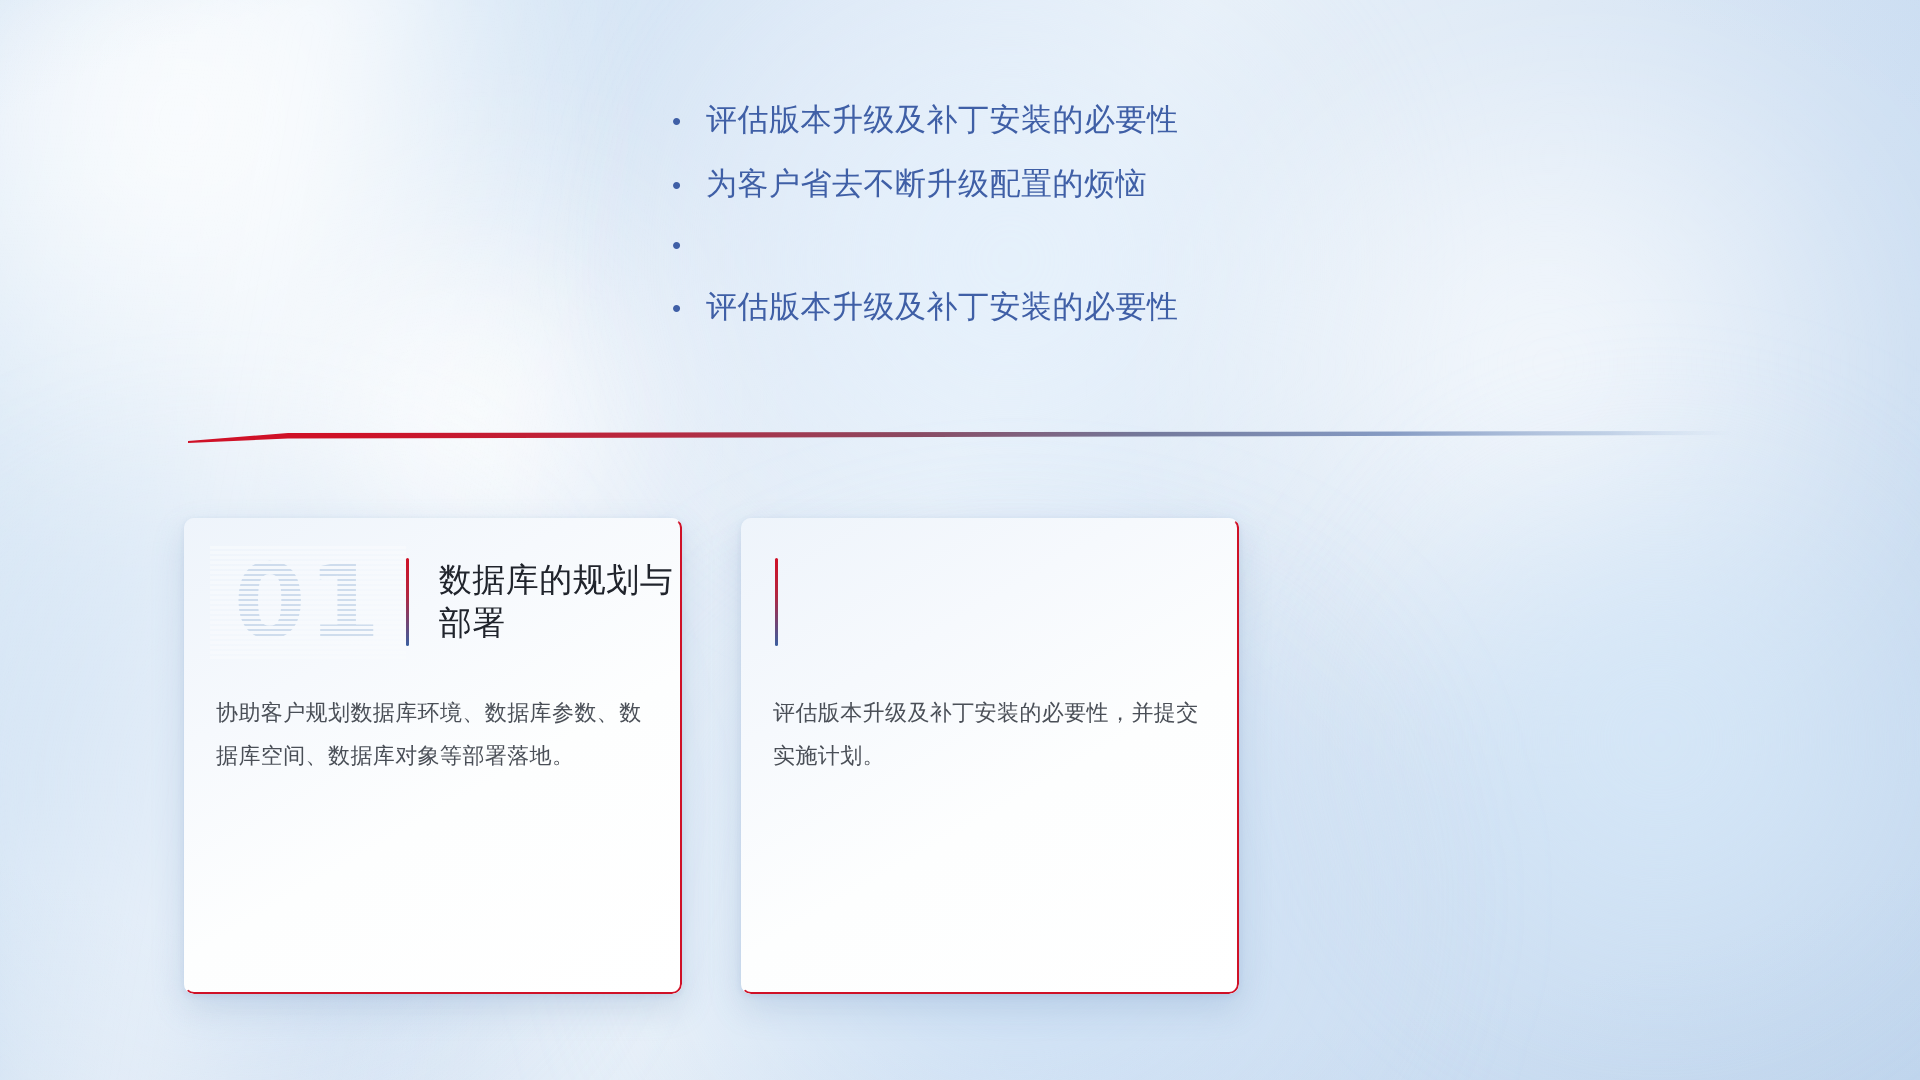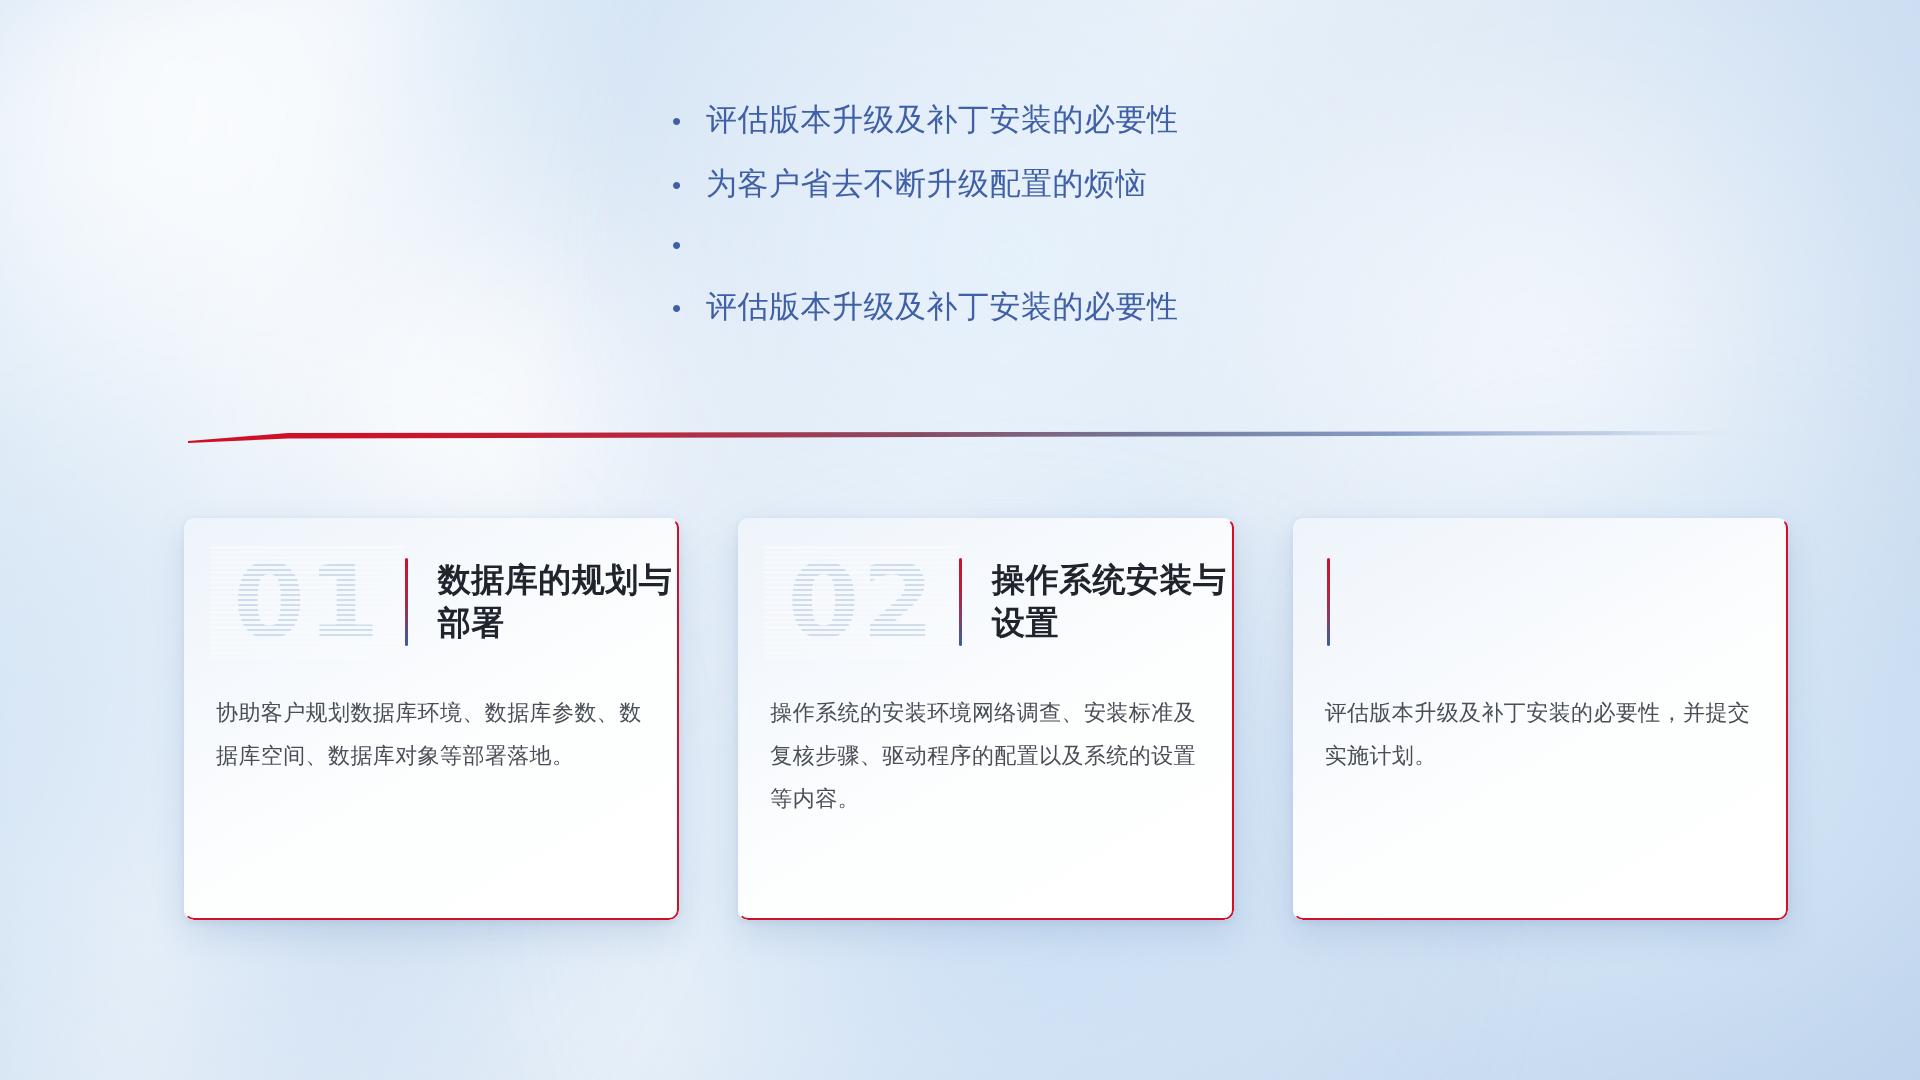--- a/index.html
+++ b/index.html
@@ -68,21 +68,21 @@
   
   #divider{
     position:absolute; left:188px; top:430px;
     width:1544px; height:14px; z-index:4;
   }
   #divider svg{ display:block; width:100%; height:100%; }
 
   
   #cards{
     position:absolute; left:184px; top:518px;
-    width:1604px; height:402px;
+    width:1604px; height:476px;
     display:flex; gap:59px; z-index:5;
   }
   .card{
     position:relative;
     width:498px; height:100%;
     border-radius:10px;
     background:linear-gradient(150deg,#eef4fb 0%,#f6f9fd 30%,#fdfefe 58%,#ffffff 100%);
     box-shadow:0 14px 34px rgba(92,130,176,.20), 0 2px 6px rgba(92,130,176,.14);
     overflow:hidden;
   }
@@ -123,21 +123,21 @@
       rgba(250,252,254,.97) 5px);
     pointer-events:none;
   }
   .card-rule{
     width:3px; height:88px; margin:0 30px 0 4px;
     background:linear-gradient(to bottom,#cf1127 0%,#b3253f 42%,#3a5fa0 100%);
     border-radius:2px;
     flex:0 0 3px;
   }
   .card-title{
-    font-size:33px; font-weight:700;
+    font-size:33px; font-weight:400;
     color:#20242c; line-height:1.30;
     letter-spacing:.5px;
     width:246px;
   }
   .card-desc{
     padding:0 34px 0 32px;
     margin-top:6px;
     font-size:22px; line-height:1.95;
     color:#4a4f57; letter-spacing:.4px;
   }
@@ -200,29 +200,20 @@
   <div class="card">
     <div class="card-accent"></div>
     <div class="card-head">
       <div class="card-num">01</div>
       <div class="card-rule"></div>
       <div class="card-title">数据库的规划与部署</div>
     </div>
     <div class="card-desc">协助客户规划数据库环境、数据库参数、数据库空间、数据库对象等部署落地。</div>
   </div>
 
-  <div class="card">
-    <div class="card-accent"></div>
-    <div class="card-head">
-      <div class="card-num">02</div>
-      <div class="card-rule"></div>
-      <div class="card-title">操作系统安装与设置</div>
-    </div>
-    <div class="card-desc">操作系统的安装环境网络调查、安装标准及复核步骤、驱动程序的配置以及系统的设置等内容。</div>
-  </div>
 
   <div class="card">
     <div class="card-accent"></div>
     <div class="card-head">
       <div class="card-rule"></div>
     </div>
     <div class="card-desc">评估版本升级及补丁安装的必要性，并提交实施计划。</div>
   </div>
 
 </div>

